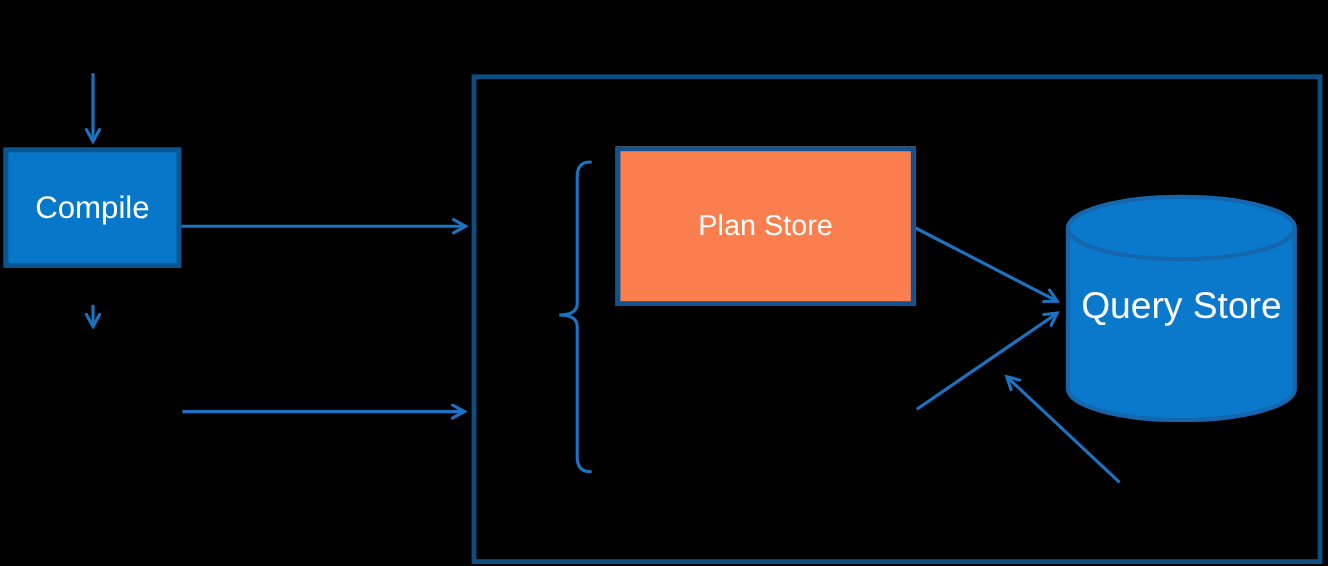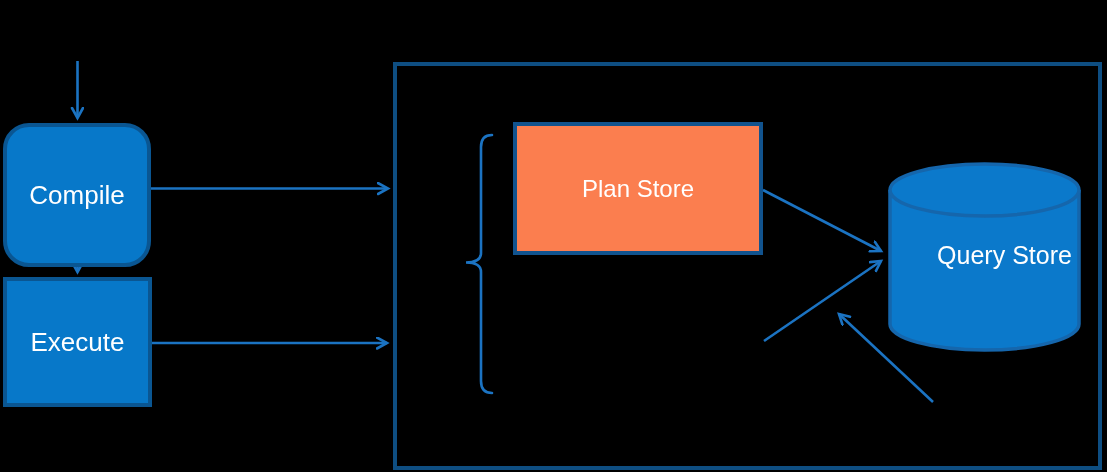--- a/index.html
+++ b/index.html
@@ -20,40 +20,40 @@
   }
   
   .process{
     background:#0778C9;
     border:4px solid #0A5692;
     box-sizing:border-box;
     color:#FFFFFF;
     display:flex;align-items:center;justify-content:center;
     font-size:26px;
   }
-  #compile-box{left:3px;top:123px;width:148px;height:144px;border-radius:26px;}
+  #compile-box{left:3px;top:123px;width:148px;height:100px;}
   #execute-box{left:3px;top:277px;width:149px;height:130px;}
   
   .store{
     background:#FB7E4F;
     border:4px solid #11538E;
     box-sizing:border-box;
     color:#FFFFFF;
     display:flex;align-items:center;justify-content:center;
     font-size:24px;
   }
   #plan-store-box{left:513px;top:122px;width:250px;height:133px;}
   #runtime-stats-box{left:512px;top:273px;width:252px;height:135px;}
   
   #shapes{left:0;top:0;width:1107px;height:472px;}
   
   #db-label{
     left:889px;top:238px;width:191px;
     color:#FFFFFF;text-align:center;
-    font-size:25px;line-height:34px;padding-left:20px;
+    font-size:31px;line-height:34px;
   }
 </style>
 </head>
 <body>
 
 <div id="canvas">
 
   <div class="abs" id="boundary"></div>
 
   <svg class="abs" id="shapes" width="1107" height="472" viewBox="0 0 1107 472">
@@ -81,23 +81,20 @@
 
     <g>
       <path d="M890,190 L890,324 A94.5,26 0 0 0 1079,324 L1079,190" fill="#0B79CB" stroke="#1566AC" stroke-width="3.5"></path>
       <ellipse cx="984.5" cy="190" rx="94.5" ry="26" fill="#0B79CB" stroke="#1566AC" stroke-width="3.5"></ellipse>
     </g>
   </svg>
 
   <div class="abs process" id="compile-box">
     <span>Compile</span>
   </div>
-  <div class="abs process" id="execute-box">
-    <span>Execute</span>
-  </div>
 
   <div class="abs store" id="plan-store-box">
     <span>Plan Store</span>
   </div>
 
   <div class="abs" id="db-label">
     <div>Query Store</div>
   </div>
 
 </div>

